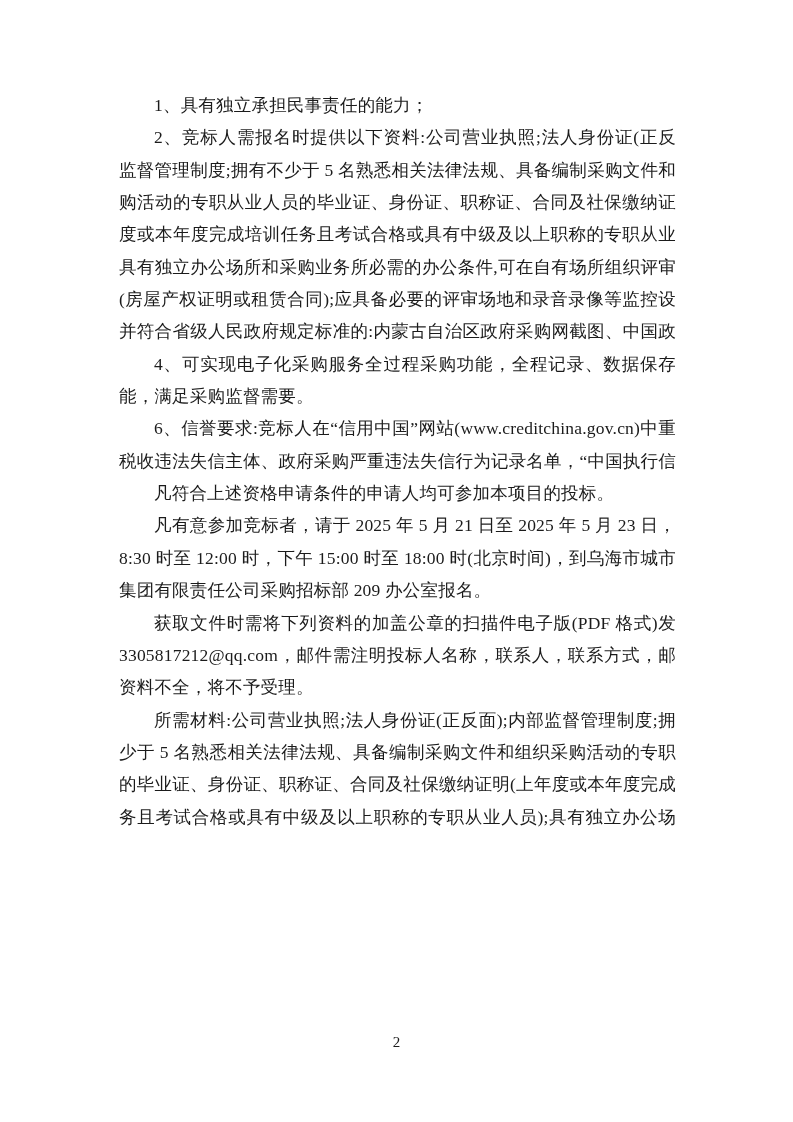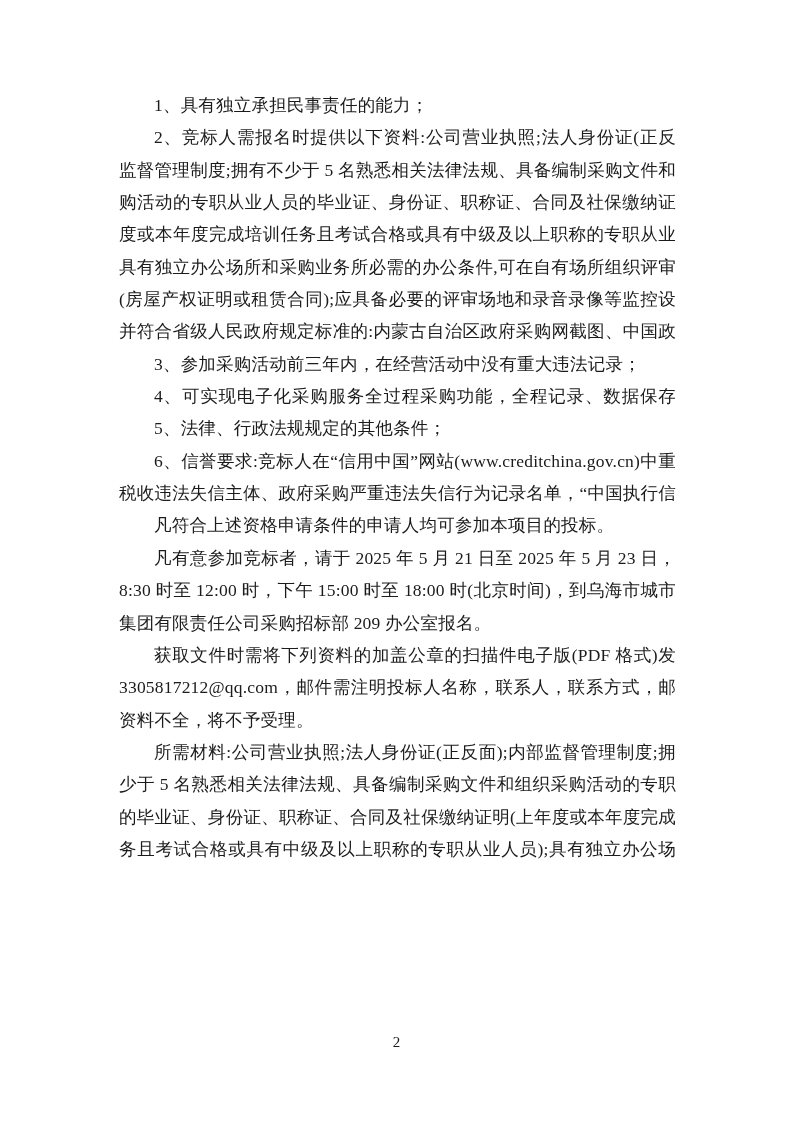--- a/index.html
+++ b/index.html
@@ -59,23 +59,22 @@
 <div class="page">
   <div class="text-block">
       <div class="line indent">1、具有独立承担民事责任的能力；</div>
       <div class="line indent full">2、竞标人需报名时提供以下资料:公司营业执照;法人身份证(正反面);内部</div>
       <div class="line full">监督管理制度;拥有不少于 5 名熟悉相关法律法规、具备编制采购文件和组织采</div>
       <div class="line full">购活动的专职从业人员的毕业证、身份证、职称证、合同及社保缴纳证明(上年</div>
       <div class="line full">度或本年度完成培训任务且考试合格或具有中级及以上职称的专职从业人员);</div>
       <div class="line full">具有独立办公场所和采购业务所必需的办公条件,可在自有场所组织评审工作的</div>
       <div class="line full">(房屋产权证明或租赁合同);应具备必要的评审场地和录音录像等监控设备设施</div>
       <div class="line full">并符合省级人民政府规定标准的:内蒙古自治区政府采购网截图、中国政府采购</div>
-      <div class="line indent">3、参加采购活动前三年内，在经营活动中没有重大违法记录；</div>
       <div class="line indent full">4、可实现电子化采购服务全过程采购功能，全程记录、数据保存及追溯功</div>
-      <div class="line indent">5、法律、行政法规规定的其他条件；</div>
+      <div class="line">能，满足采购监督需要。</div>
       <div class="line indent full">6、信誉要求:竞标人在“信用中国”网站(www.creditchina.gov.cn)中重大</div>
       <div class="line full">税收违法失信主体、政府采购严重违法失信行为记录名单，“中国执行信息公开</div>
       <div class="line indent">凡符合上述资格申请条件的申请人均可参加本项目的投标。</div>
       <div class="line indent full">凡有意参加竞标者，请于 2025 年 5 月 21 日至 2025 年 5 月 23 日，每日上午</div>
       <div class="line full">8:30 时至 12:00 时，下午 15:00 时至 18:00 时(北京时间)，到乌海市城市建设</div>
       <div class="line">集团有限责任公司采购招标部 209 办公室报名。</div>
       <div class="line indent full">获取文件时需将下列资料的加盖公章的扫描件电子版(PDF 格式)发送到邮箱</div>
       <div class="line full">3305817212@qq.com，邮件需注明投标人名称，联系人，联系方式，邮箱号。如</div>
       <div class="line">资料不全，将不予受理。</div>
       <div class="line indent full">所需材料:公司营业执照;法人身份证(正反面);内部监督管理制度;拥有不</div>

